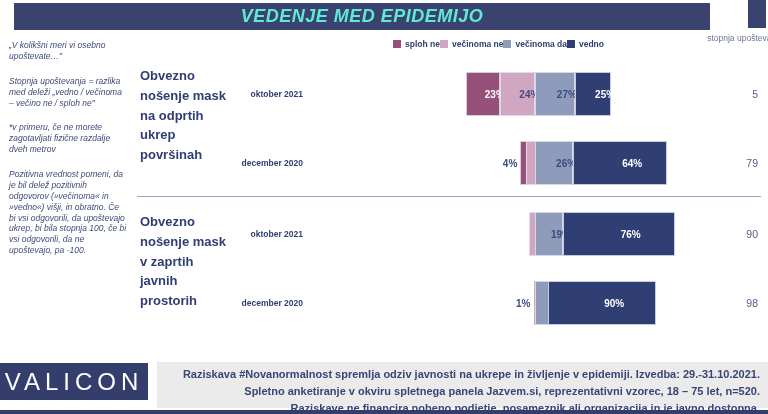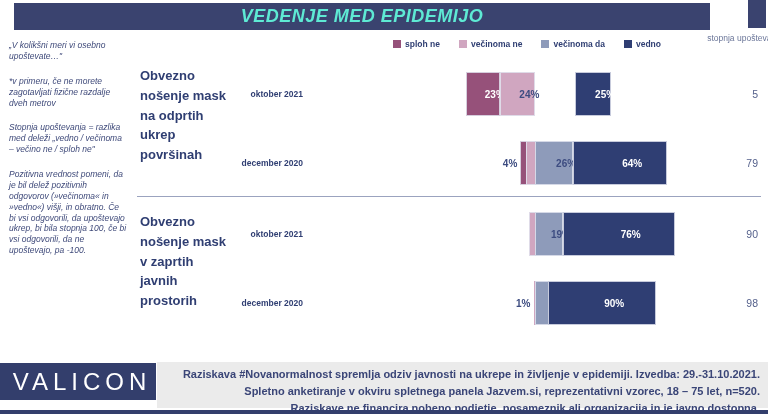--- a/index.html
+++ b/index.html
@@ -9,21 +9,21 @@
   }
   
   .title-band{position:absolute;left:14px;top:3px;width:696px;height:27px;background:#3A436F;
     display:flex;align-items:center;justify-content:center;}
   .title-band span{color:#5eead4;font-size:18px;font-weight:bold;font-style:italic;letter-spacing:.5px;}
   .corner-tab{position:absolute;left:748px;top:0;width:18px;height:28px;background:#3A436F;}
   
   .sidebar{position:absolute;left:9px;top:40px;width:118px;color:#3F4A7A;}
   .sidebar p{margin:0 0 14px 0;font-size:8.5px;line-height:1.28;font-style:italic;font-weight:500;}
   
-  .legend{position:absolute;left:393px;top:39px;display:flex;gap:19px;align-items:center;}
+  .legend{position:absolute;left:393px;top:39px;display:flex;align-items:center;}
   .legend-item{display:flex;align-items:center;gap:4px;}
   .legend-item .sw{width:8px;height:8px;display:inline-block;}
   .legend-item .lb{font-size:8.5px;font-weight:bold;color:#2F3E72;white-space:nowrap;}
   
   .score-head{position:absolute;left:706px;top:33px;width:78px;text-align:center;
     font-size:8.5px;line-height:1.4;color:#6B7699;}
   .score-value{position:absolute;width:44px;display:flex;align-items:center;justify-content:flex-end;
     font-size:10.5px;color:#55618C;}
   
   .group-label{position:absolute;left:140px;width:90px;font-size:13px;font-weight:bold;
@@ -33,41 +33,41 @@
   .row-label{position:absolute;left:203px;width:100px;display:flex;align-items:center;justify-content:flex-end;
     font-size:8.5px;font-weight:bold;color:#2F3E72;white-space:nowrap;}
   .bar-row{position:absolute;left:0;width:768px;}
   .bar-seg{position:absolute;top:0;height:100%;box-sizing:border-box;
     display:flex;align-items:center;justify-content:center;padding-left:24px;}
   .seg-label{font-size:10px;font-weight:bold;white-space:nowrap;}
   .out-label{position:absolute;top:0;height:100%;display:flex;align-items:center;
     font-size:10px;font-weight:bold;white-space:nowrap;}
   
   .logo-box{position:absolute;left:0;top:363px;width:148px;height:37px;background:#333E6C;
-    display:flex;align-items:center;justify-content:center;padding-left:8px;}
+    display:flex;align-items:center;justify-content:center;}
   .logo-box span{color:#ffffff;font-size:24px;font-weight:300;letter-spacing:5px;}
   .footer-box{position:absolute;left:157px;top:362px;width:611px;height:46px;background:#EBEBEB;
     box-sizing:border-box;padding:4px 8px 0 0;text-align:right;}
   .footer-box p{margin:0;font-size:11px;line-height:1.55;font-weight:600;color:#3A4577;}
   .bottom-strip{position:absolute;left:0;top:410px;width:768px;height:4px;background:#333E6C;}
 </style>
 </head>
 <body>
 
 <div id="stage">
 
   <div class="title-band">
     <span>VEDENJE MED EPIDEMIJO</span>
   </div>
   <div class="corner-tab"></div>
 
   <div class="sidebar">
     <p>„V kolikšni meri vi osebno upoštevate…"</p>
+    <p>Stopnja upoštevanja = razlika med deleži „vedno / večinoma – večino ne / sploh ne"</p>
     <p>*v primeru, če ne morete zagotavljati fizične razdalje dveh metrov</p>
-    <p>Stopnja upoštevanja = razlika med deleži „vedno / večinoma – večino ne / sploh ne"</p>
     <p>Pozitivna vrednost pomeni, da je bil delež pozitivnih odgovorov (»večinoma« in »vedno«) višji, in obratno. Če bi vsi odgovorili, da upoštevajo ukrep, bi bila stopnja 100, če bi vsi odgovorili, da ne upoštevajo, pa -100.</p>
   </div>
 
   <div class="legend">
       <span class="legend-item">
         <span class="sw" style="background: rgb(150, 81, 122);"></span>
         <span class="lb">sploh ne</span>
       </span>
       <span class="legend-item">
         <span class="sw" style="background: rgb(208, 166, 192);"></span>
@@ -91,20 +91,23 @@
   <div class="divider"></div>
 
   <div id="chart">
       <div class="row-label" style="top: 72px; height: 44px;">oktober 2021</div>
       <div class="bar-row" style="top: 72px; height: 44px;">
         <div class="bar-seg" style="left: 465.9px; width: 33.8px; background: rgb(150, 81, 122); border: 1px solid rgba(226, 228, 238, 0.85);">
           <span class="seg-label" style="color: rgb(255, 255, 255);">23%</span>
         </div>
         <div class="bar-seg" style="left: 499.7px; width: 35.3px; background: rgb(208, 166, 192); border: 1px solid rgba(226, 228, 238, 0.85);">
           <span class="seg-label" style="color: rgb(61, 76, 128);">24%</span>
+        </div>
+        <div class="bar-seg" style="left: 535px; width: 39.7px; background: rgb(142, 155, 186); border: 1px solid rgba(226, 228, 238, 0.85);">
+          <span class="seg-label" style="color: rgb(61, 76, 128);">27%</span>
         </div>
         <div class="bar-seg" style="left: 574.7px; width: 36.8px; background: rgb(47, 62, 115); border: 1px solid rgba(226, 228, 238, 0.85);">
           <span class="seg-label" style="color: rgb(255, 255, 255);">25%</span>
         </div>
       </div>
       <div class="score-value" style="left: 714px; top: 72px; height: 44px;">5</div>
       <div class="row-label" style="top: 141px; height: 44px;">december 2020</div>
       <div class="bar-row" style="top: 141px; height: 44px;">
         <div class="out-label" style="right: 250.7px; color: rgb(61, 76, 128);">4%</div>
         <div class="bar-seg" style="left: 520.3px; width: 5.9px; background: rgb(150, 81, 122); border: 1px solid rgba(226, 228, 238, 0.85);"></div>

